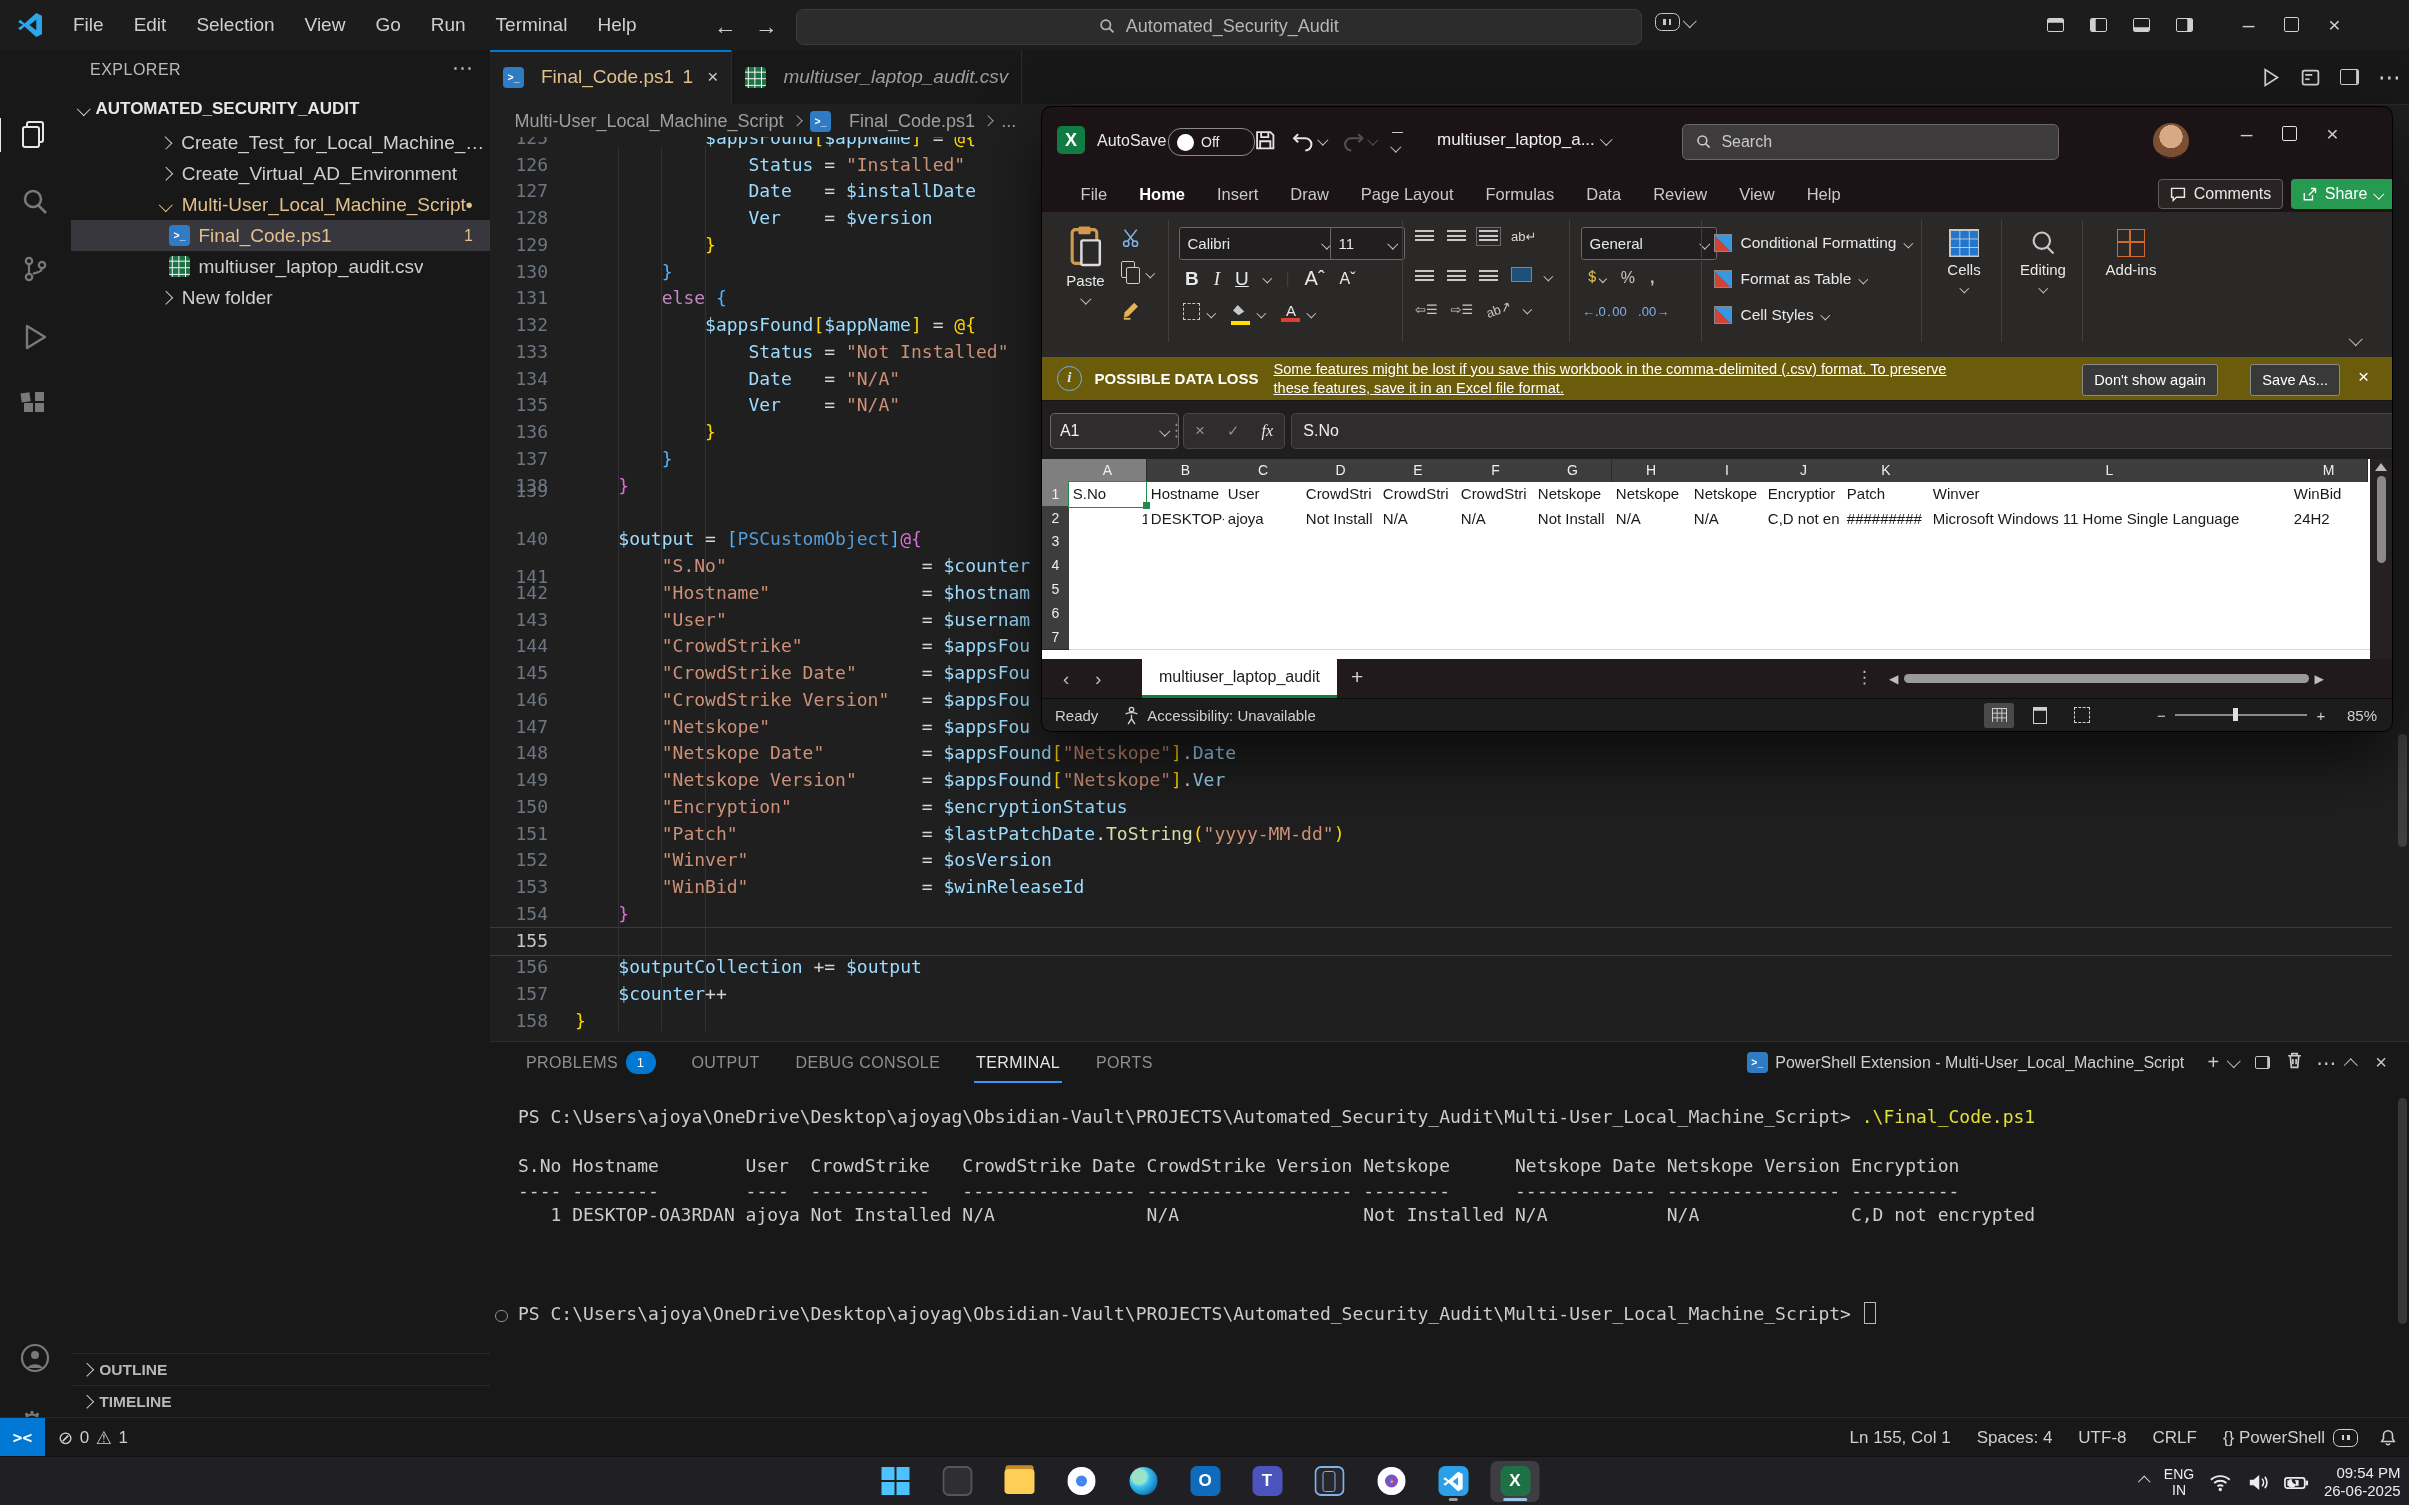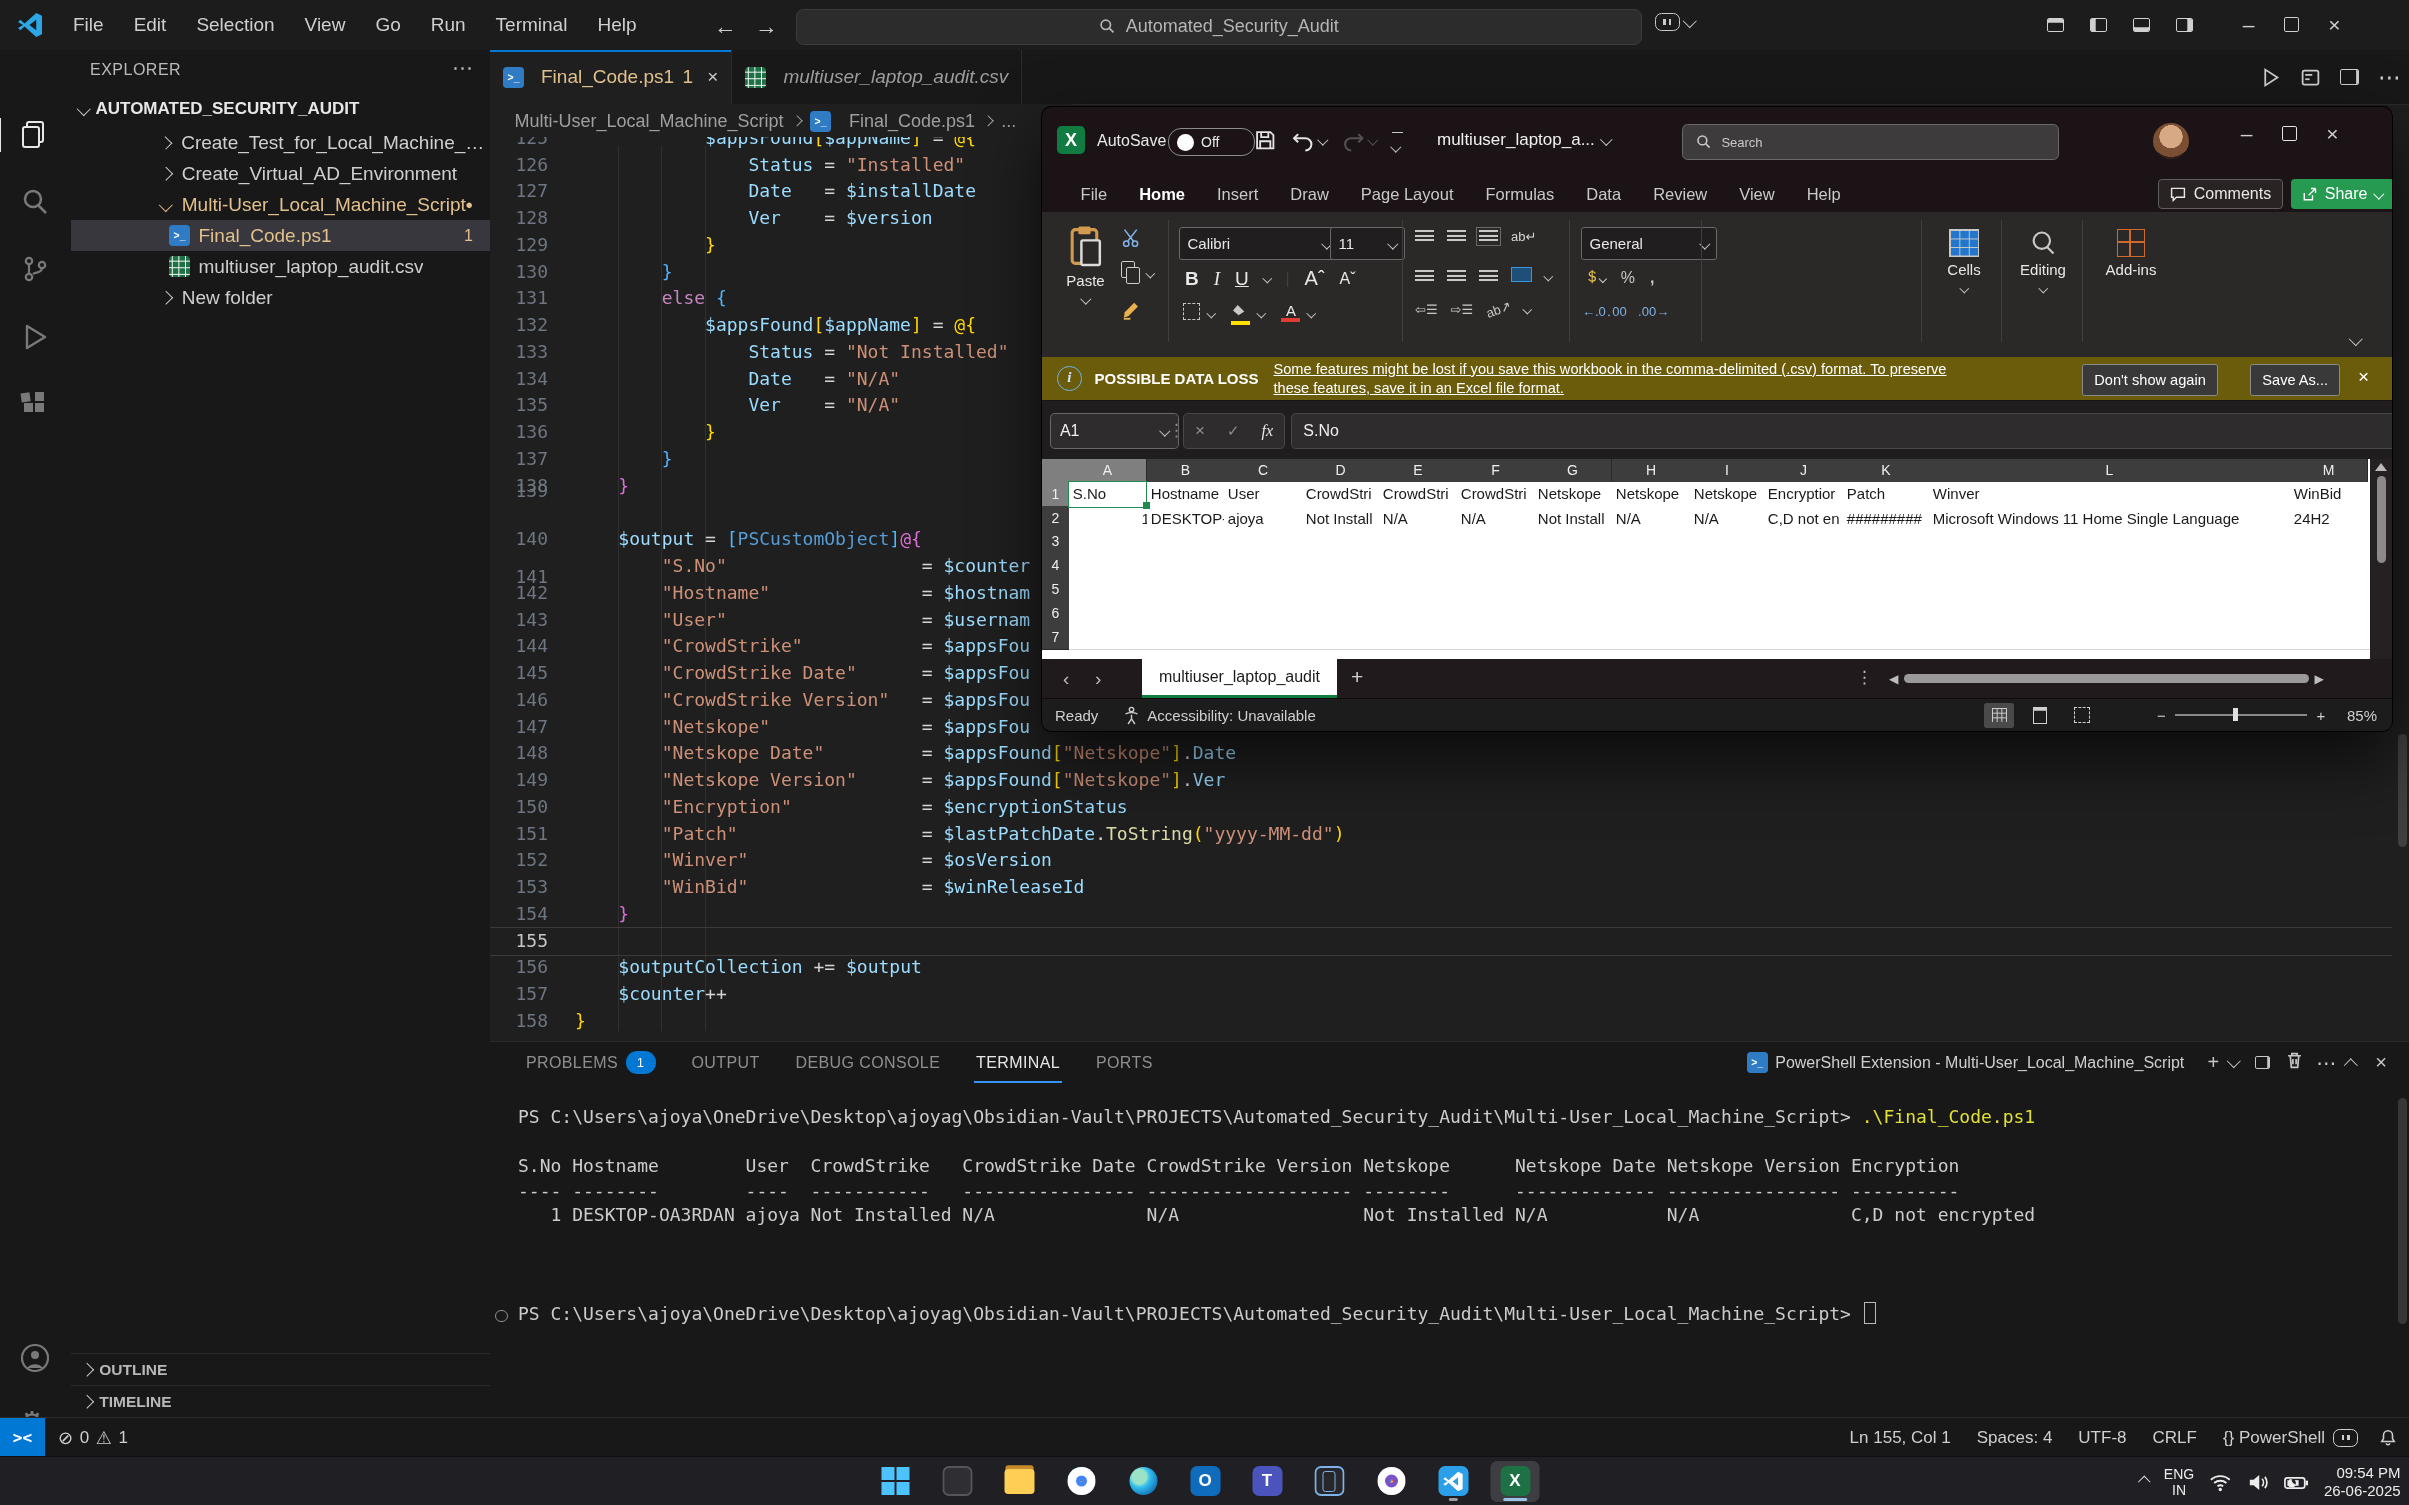--- a/index.html
+++ b/index.html
@@ -442,21 +442,21 @@
         <i style="display:block;width:11.3px;height:1.9px;background:#c9c9c9;margin-bottom:2.8px"></i><span class="chv d" style="width:6.6px;height:6.6px"></span></div>
       <div class="abs flex" style="left:395px;top:22.6px;gap:7.5px">
         <span style="font-size:17px;color:#f0f0f0">multiuser_laptop_a...</span>
           <span class="chv d" style="width:7.5px;height:7.5px"></span>
         </div>
       <div class="abs flex" style="left:640px;top:17px;width:362px;height:34px;background:#3e3b3c;border:0.9px solid #6a6868;border-radius:5.6px;padding-left:13px;gap:9.4px">
         <svg width="16" height="16" viewBox="0 0 20 20">
             <circle cx="8" cy="8" r="5.5" fill="none" stroke="#c9c9c9" stroke-width="2"></circle>
             <line x1="12" y1="12" x2="17" y2="17" stroke="#c9c9c9" stroke-width="2"></line>
           </svg>
-        <span style="font-size:13px;color:#c9c9c9">Search</span>
+        <span style="font-size:16px;color:#c9c9c9">Search</span>
         </div>
       <div class="abs" style="left:1111px;top:16px;width:36px;height:36px;border-radius:50%;background:radial-gradient(circle at 50% 38%,#d7a985 0 40%,#7a4f33 41% 70%,#33201a 71%)"></div>
       <div class="abs flex" style="left:1183px;top:0;height:53px">
         <div class="winglyph">–</div>
         <div class="winglyph">
             <i style="width:12.2px;height:12.2px;border:1.4px solid #e3e3e3;border-radius:1.9px"></i>
           </div>
         <div class="winglyph">×</div>
       </div>
     </div>
@@ -575,20 +575,37 @@
         <span>＄<span class="chv d" style="width:4.7px;height:4.7px;border-color:#c8c8c8"></span></span>
         <span style="color:#c8c8c8">%</span>
         <span style="color:#c8c8c8;font-weight:bold">,</span>
       </div>
       <div class="abs flex" style="left:540px;top:90px;gap:11.3px;color:#7fb2e8;font-size:13px">
         <span>←.0․00</span>
         <span>.00→</span>
       </div>
       <div class="xgrp-sep" style="left:659px"></div>
 
+      <div class="abs" id="xl-styles" style="left:672px;top:13px">
+          <div class="flex" style="height: 36px; gap: 8.5px; color: rgb(232, 232, 232); font-size: 15.5px;">
+            <span style="width: 16px; height: 16px; background: linear-gradient(45deg, rgb(208, 68, 56) 50%, rgb(58, 150, 221) 50%); border: 0.9px solid rgb(136, 136, 136);"></span>
+            <span>Conditional Formatting</span>
+            <span class="chv d" style="width: 5.6px; height: 5.6px;"></span>
+          </div>
+          <div class="flex" style="height: 36px; gap: 8.5px; color: rgb(232, 232, 232); font-size: 15.5px;">
+            <span style="width: 16px; height: 16px; background: linear-gradient(45deg, rgb(208, 68, 56) 50%, rgb(58, 150, 221) 50%); border: 0.9px solid rgb(136, 136, 136);"></span>
+            <span>Format as Table</span>
+            <span class="chv d" style="width: 5.6px; height: 5.6px;"></span>
+          </div>
+          <div class="flex" style="height: 36px; gap: 8.5px; color: rgb(232, 232, 232); font-size: 15.5px;">
+            <span style="width: 16px; height: 16px; background: linear-gradient(45deg, rgb(208, 68, 56) 50%, rgb(58, 150, 221) 50%); border: 0.9px solid rgb(136, 136, 136);"></span>
+            <span>Cell Styles</span>
+            <span class="chv d" style="width: 5.6px; height: 5.6px;"></span>
+          </div>
+        </div>
       <div class="xgrp-sep" style="left:879px"></div>
 
       <div class="abs" style="left:893px;top:17px;width:58px;text-align:center">
         <i style="display:inline-block;width:28px;height:26px;border:1.4px solid #c8c8c8;background:linear-gradient(#c8c8c8 0.9px,transparent 0.9px),linear-gradient(90deg,#c8c8c8 0.9px,transparent 0.9px),linear-gradient(#2277cc 0 0) 50% 50%/11.3px 8.5px no-repeat;background-size:9.4px 8.5px,9.4px 8.5px,auto"></i>
         <div style="font-size:15px;color:#e8e8e8">Cells</div><span class="chv d" style="width:5.6px;height:5.6px;margin-top:2.8px"></span></div>
       <div class="xgrp-sep" style="left:959px"></div>
 
       <div class="abs" style="left:970px;top:17px;width:62px;text-align:center">
         <svg width="28" height="28" viewBox="0 0 24 24">
             <circle cx="11" cy="10" r="7" fill="none" stroke="#c8c8c8" stroke-width="1.8"></circle>

